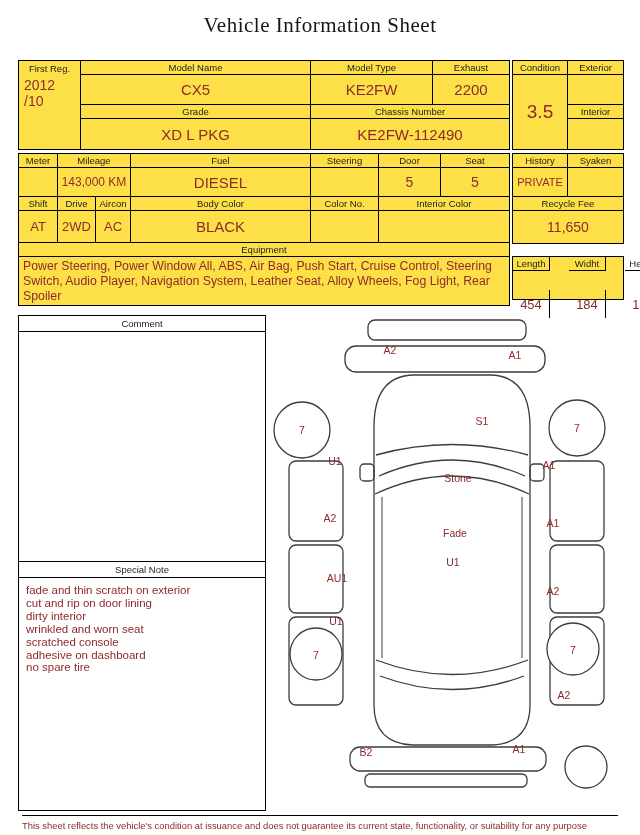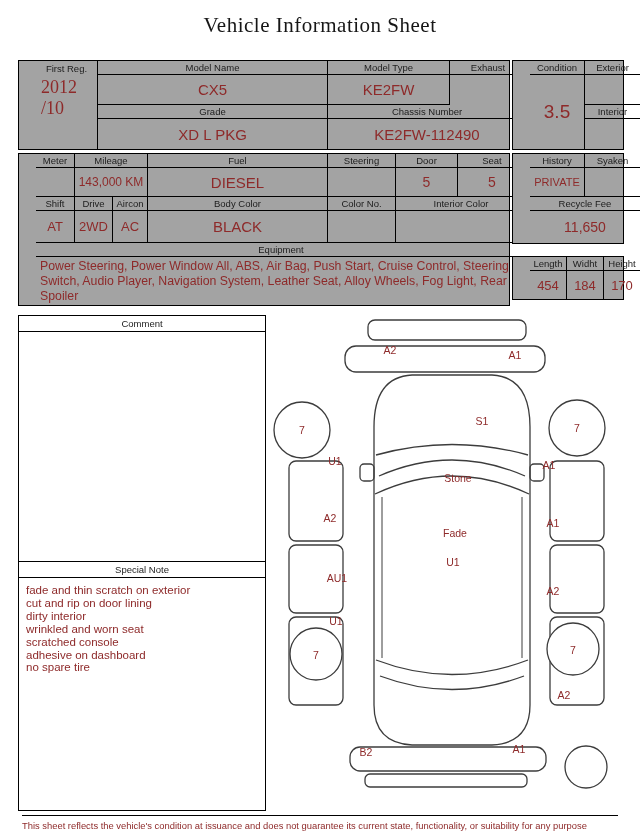--- a/index.html
+++ b/index.html
@@ -2,43 +2,43 @@
 <html style="--accent: #8e2a2a;"><head>
 <meta charset="utf-8">
 <style>
   * { margin:0; padding:0; box-sizing:border-box; }
   html,body { background:#ffffff; }
   body { font-family:"Liberation Sans", sans-serif; color:#111; }
   .sheet { position:relative; width:640px; height:835px; background:#fff; overflow:hidden; }
   .title { position:absolute; top:13px; left:0; width:100%; text-align:center;
            font-family:"Liberation Serif", serif; font-size:21px; font-weight:500;
            letter-spacing:0.5px; color:#161616; }
-  .grid { position:absolute; display:grid; border:1px solid #000; background:#a3a3a3;padding-left:17px; }
+  .grid { position:absolute; display:grid; border:1px solid #000; background:#fde047; }
   .cell { display:flex; align-items:center; justify-content:center; overflow:hidden; min-width:0; }
   .br { border-right:1px solid #000; }
   .bb { border-bottom:1px solid #000;text-align:center; }
   .lbl { font-size:9.5px; color:#1c1c1c; }
   .val { color:var(--accent,#8e2a2a); }
   .fs11 { font-size:11px; } .fs12 { font-size:12px; } .fs13 { font-size:13px; }
-  .fs14 { font-size:14px; } .fs15 { font-size:15px; } .fs17 { font-size:18px;font-family:Liberation Serif, serif; } .fs19 { font-size:19px; }
+  .fs14 { font-size:14px; } .fs15 { font-size:15px; } .fs17 { font-size:14px; } .fs19 { font-size:19px; }
   .firstreg-val { flex-direction:column; align-items:flex-start; justify-content:flex-start;
                   padding:2px 0 0 5px; line-height:1.15; }
   .equip-val { align-items:flex-start; justify-content:flex-start; text-align:left;
                font-size:12.3px; line-height:15px; padding:2px 4px; }
   .g1  { left:18px;  top:60px;  width:492px; height:90px;
          grid-template-columns:62px 230px 122px 76px; grid-template-rows:14px 30px 14px 30px; }
   .g1b { left:512px; top:60px;  width:112px; height:90px;
          grid-template-columns:55px 55px; grid-template-rows:14px 30px 14px 30px; }
   .g2  { left:18px;  top:153px; width:492px; height:153px;
          grid-template-columns:39px 38px 35px 180px 68px 62px 68px;
          grid-template-rows:14px 29px 14px 32px 14px 48px; }
   .g2b { left:512px; top:153px; width:112px; height:91px;
          grid-template-columns:55px 55px; grid-template-rows:14px 29px 14px 32px; }
   .g2c { left:512px; top:256px; width:112px; height:44px;
-         grid-template-columns:37px 37px 36px; grid-template-rows:14px 28px; }
+         grid-template-columns:37px 37px 36px; grid-template-rows:14px 28px;gap:19px; }
   .box3 { position:absolute; left:18px; top:315px; width:248px; height:496px;
           border:1px solid #000; display:flex; flex-direction:column; }
   .sec-header { height:16px; border-bottom:1px solid #000; display:flex;
                 align-items:center; justify-content:center; flex:0 0 auto; }
   .comment-body { height:230px; border-bottom:1px solid #000; flex:0 0 auto;
                   color:var(--accent,#8e2a2a); font-size:11.5px; padding:4px 6px; }
   .special-body { flex:1 1 auto; padding:6px 7px; }
   .note-line { font-size:11.5px; line-height:12.9px; color:var(--accent,#8e2a2a); white-space:nowrap; }
   .diagram { position:absolute; left:268px; top:315px; width:362px; height:497px;text-decoration:underline; }
   .diagram svg { position:absolute; left:0; top:0; }
@@ -59,20 +59,21 @@
     <div class="cell lbl br" style="grid-area:1/1/2/2">First Reg.</div>
     <div class="cell val fs17 firstreg-val br" style="grid-area:2/1/5/2">
       <span>2012</span>
       <span>/10</span>
     </div>
     <div class="cell lbl br bb" style="grid-area:1/2/2/3">Model Name</div>
     <div class="cell lbl br bb" style="grid-area:1/3/2/4">Model Type</div>
     <div class="cell lbl bb" style="grid-area:1/4/2/5">Exhaust</div>
     <div class="cell val fs15 br bb" style="grid-area:2/2/3/3">CX5</div>
     <div class="cell val fs15 br bb" style="grid-area:2/3/3/4">KE2FW</div>
+    <div class="cell val fs15 bb" style="grid-area:2/4/3/5">2200</div>
     <div class="cell lbl br bb" style="grid-area:3/2/4/3">Grade</div>
     <div class="cell lbl bb" style="grid-area:3/3/4/5">Chassis Number</div>
     <div class="cell val fs15 br" style="grid-area:4/2/5/3">XD L PKG</div>
     <div class="cell val fs15" style="grid-area:4/3/5/5">KE2FW-112490</div>
   </div>
 
   <div class="grid g1b">
     <div class="cell lbl br bb" style="grid-area:1/1/2/2">Condition</div>
     <div class="cell lbl bb" style="grid-area:1/2/2/3">Exterior</div>
     <div class="cell val fs19 br" style="grid-area:2/1/5/2">3.5</div>

